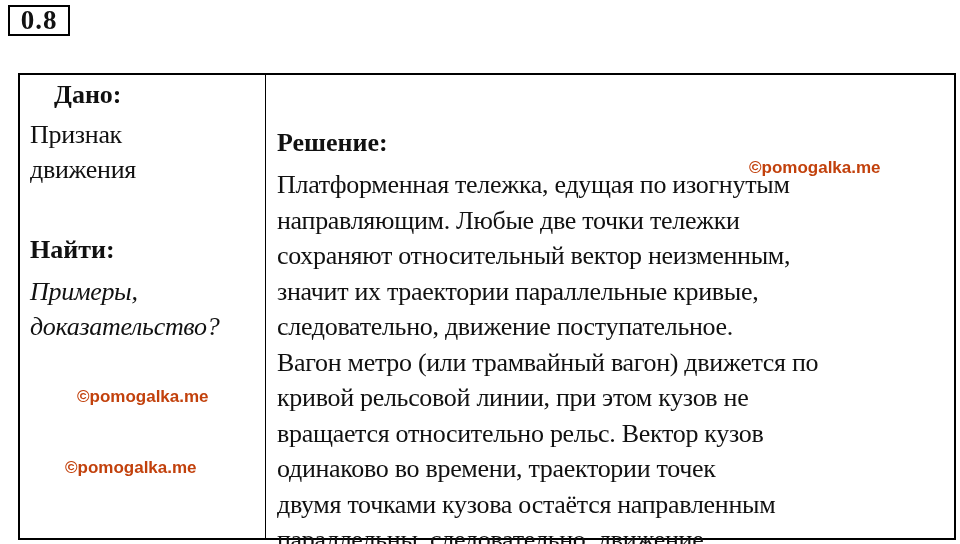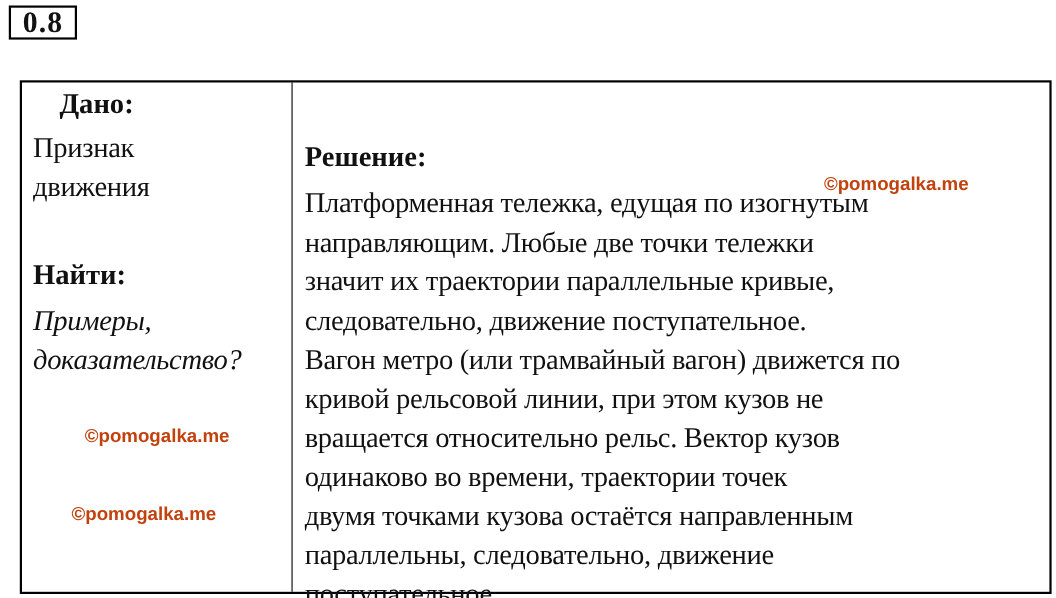--- a/index.html
+++ b/index.html
@@ -102,20 +102,21 @@
     <div class="watermark" style="left:57px; top:312px;">©pomogalka.me</div>
     <div class="watermark" style="left:45px; top:383px;">©pomogalka.me</div>
   </div>
 
   <div class="col-solution">
     <div class="heading" style="left:10px; top:5px;">Решение:</div>
     <div class="watermark" style="left:482px; top:35px;">©pomogalka.me</div>
     <div class="body-text" style="left:10px; top:44px;">
       <span class="line">Платформенная тележка, едущая по изогнутым</span>
       <span class="line">направляющим. Любые две точки тележки</span>
+      <span class="line">сохраняют относительный вектор неизменным,</span>
       <span class="line">значит их траектории параллельные кривые,</span>
       <span class="line">следовательно, движение поступательное.</span>
       <span class="line">Вагон метро (или трамвайный вагон) движется по</span>
       <span class="line">кривой рельсовой линии, при этом кузов не</span>
       <span class="line">вращается относительно рельс. Вектор кузов</span>
       <span class="line">одинаково во времени, траектории точек</span>
       <span class="line">двумя точками кузова остаётся направленным</span>
       <span class="line">параллельны, следовательно, движение</span>
       <span class="line">поступательное.</span>
     </div>

